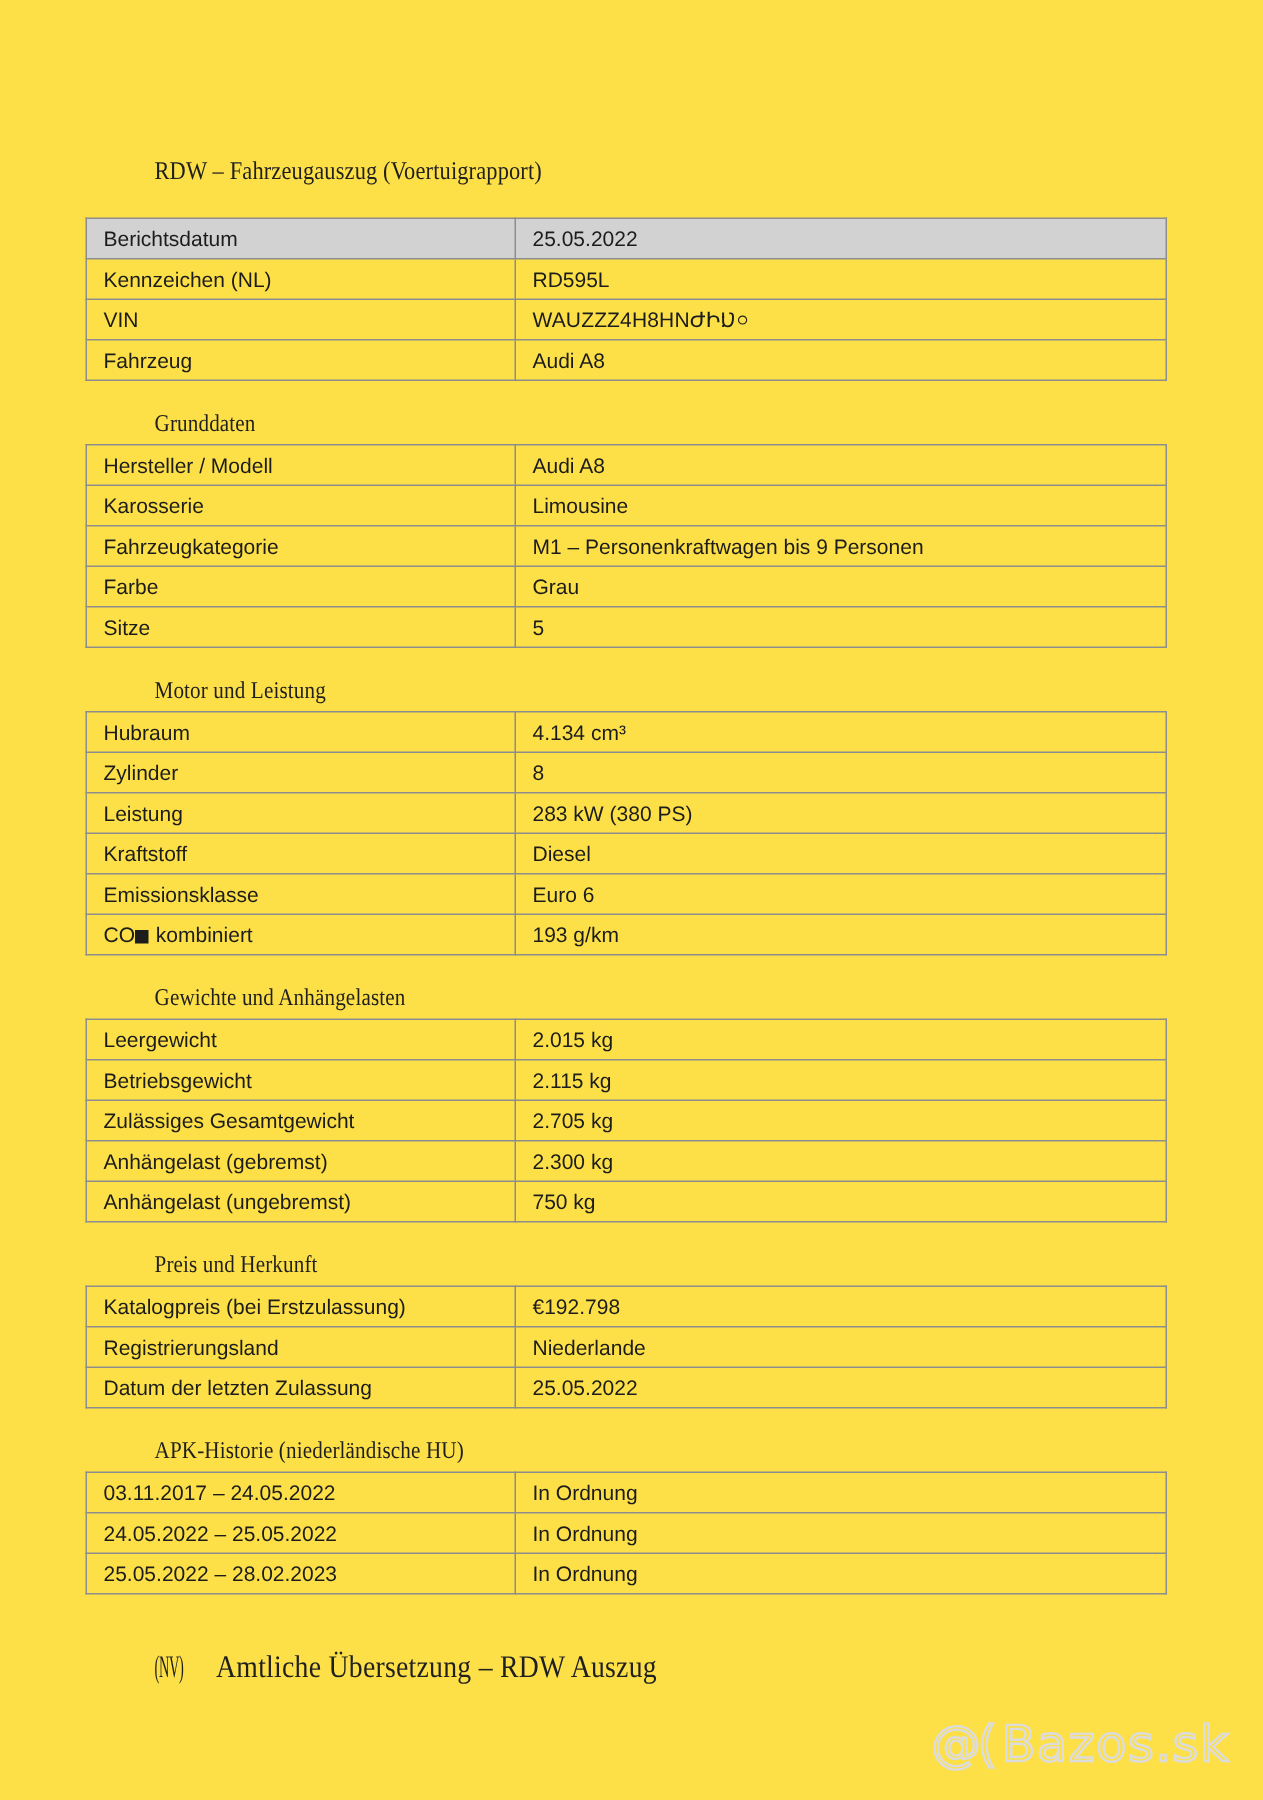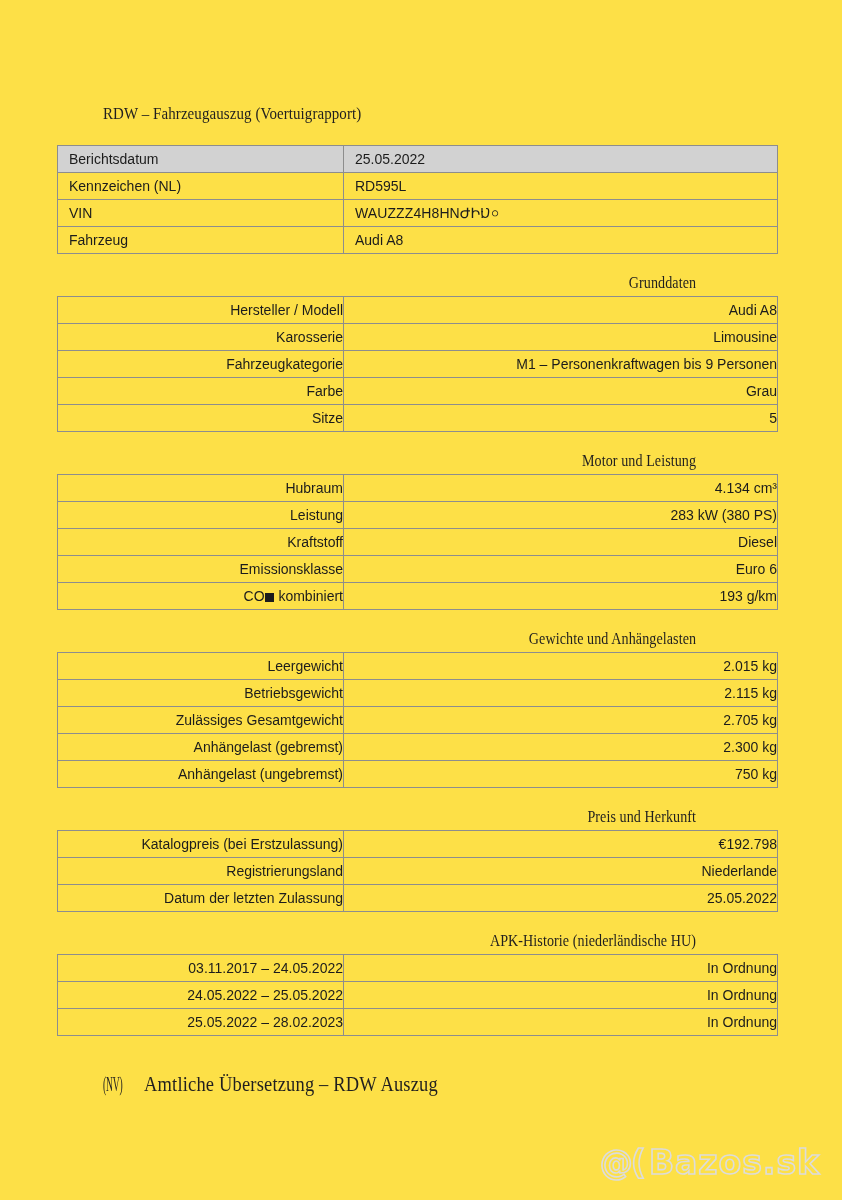--- a/index.html
+++ b/index.html
@@ -55,21 +55,20 @@
   .section-heading {
     font-size: 16px;
     line-height: 20px;
     margin-left: 46px;
     margin-bottom: 3px;
     letter-spacing: 0.1px;
   }
 
   .section-block {
     margin-top: 19px;
-    text-align: right;
   }
 
   
   table.info {
     border-collapse: collapse;
     width: 720px;
     table-layout: fixed;
     font-size: 14px;
   }
 
@@ -121,21 +120,21 @@
     transform-origin: left center;
     letter-spacing: -0.5px;
   }
 
   
   .watermark {
     position: absolute;
     right: 22px;
     bottom: 18px;
     font-size: 33px;
-    font-weight: 700;
+    font-weight: 400;
     font-family: "DejaVu Sans", sans-serif;
     color: transparent;
     -webkit-text-stroke: 1.6px #dcdcdc;
     letter-spacing: 1px;
     white-space: nowrap;
     user-select: none;
   }
   .watermark .wm-at {
     letter-spacing: -2px;
     margin-right: 5px;
@@ -212,20 +211,24 @@
         <colgroup>
             <col class="c1">
             <col class="c2">
           </colgroup>
         <tbody>
           <tr>
             <td>Hubraum</td>
             <td>4.134 cm³</td>
           </tr>
           <tr>
+            <td>Zylinder</td>
+            <td>8</td>
+          </tr>
+          <tr>
             <td>Leistung</td>
             <td>283 kW (380 PS)</td>
           </tr>
           <tr>
             <td>Kraftstoff</td>
             <td>Diesel</td>
           </tr>
           <tr>
             <td>Emissionsklasse</td>
             <td>Euro 6</td>

